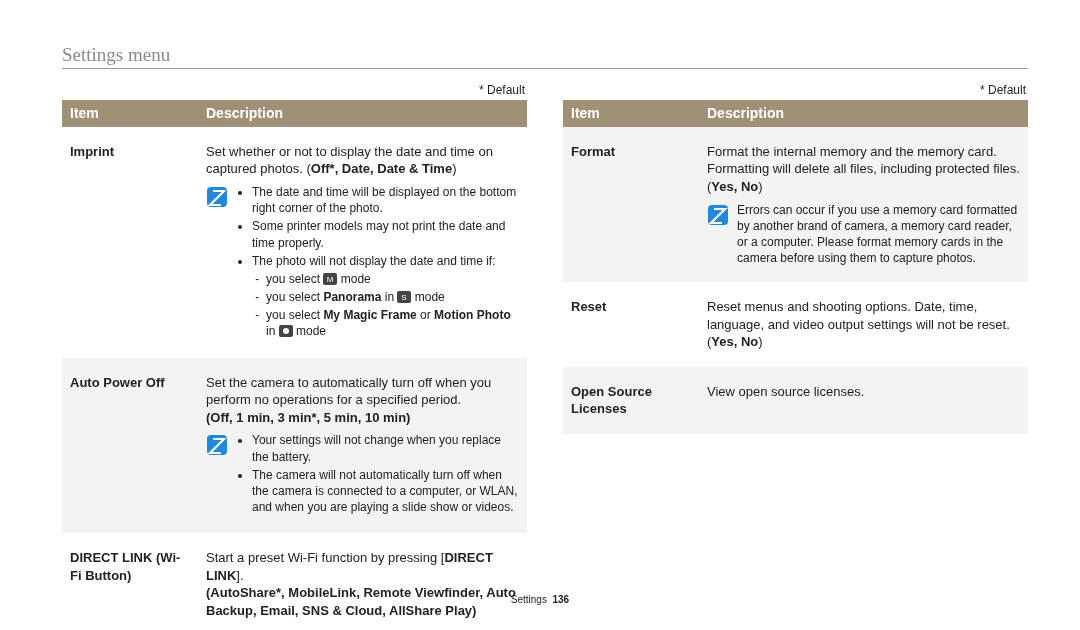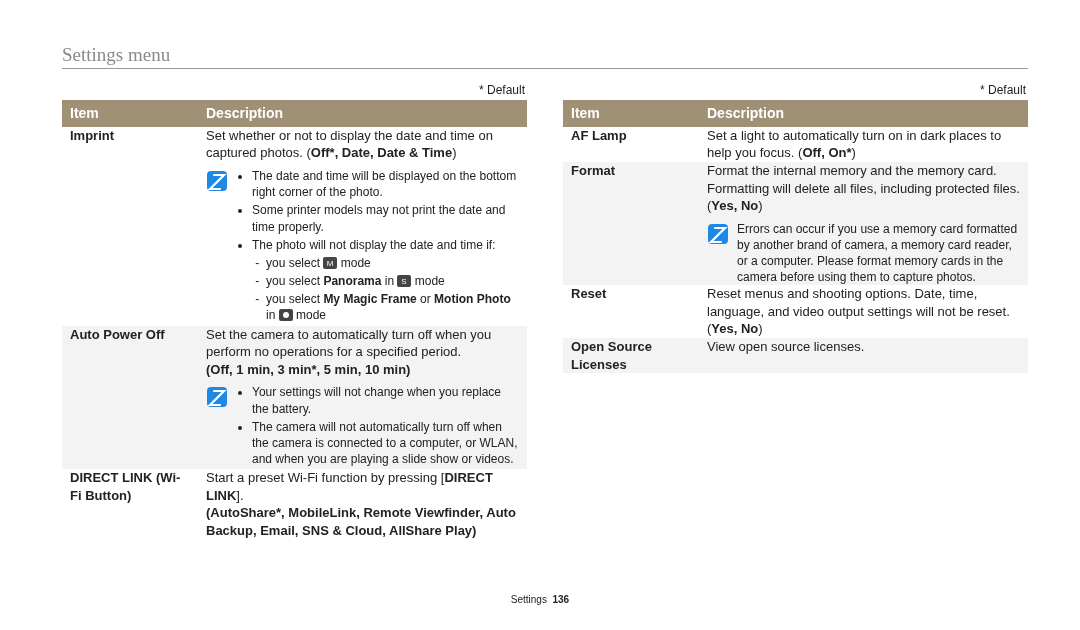--- a/index.html
+++ b/index.html
@@ -5,21 +5,21 @@
   html,body{margin:0;padding:0;width:1080px;height:630px;background:#fff;font-family:"Segoe UI",Arial,sans-serif;color:#222;}
   .page{padding:44px 52px 0 62px;}
   .page-title{font-size:19px;color:#8a8a8a;font-weight:400;margin-bottom:2px;font-family:Georgia,'Times New Roman',serif;}
   .rule{border:none;border-top:1px solid #999;margin:0 0 10px 0;}
   .cols{display:flex;gap:36px;}
   .col{flex:1;}
   .default-note{text-align:right;font-size:12px;margin:4px 2px 3px 0;}
   table{border-collapse:collapse;width:100%;font-size:13px;line-height:1.35;}
   th{background:#a09176;color:#fff;font-weight:700;text-align:left;padding:4px 8px;font-size:14px;}
   th.item{width:120px;}
-  td{vertical-align:top;padding:0 8px;border:none;}
+  td{vertical-align:top;padding:16px 8px;border:none;}
   tr.alt td{background:#f3f3f3;}
   td.item{font-weight:700;width:120px;}
   .b{font-weight:700;}
   .note-row{display:flex;align-items:flex-start;gap:8px;margin-top:6px;}
   .note-icon{flex:none;width:22px;height:22px;margin-top:2px;}
   .note-icon svg{width:22px;height:22px;}
   .note-body{font-size:12px;line-height:1.35;}
   ul.note{list-style:disc;margin:0 0 0 16px;padding:0;}
   ul.note li{margin:0 0 2px 0;}
   ul.sub{list-style:'-  ';margin:2px 0 0 14px;padding:0;}
@@ -116,24 +116,20 @@
     </div>
 
     <div class="col">
       <div class="default-note">* Default</div>
       <table>
         <tbody>
             <tr>
           <th class="item">Item</th>
           <th>Description</th>
         </tr>
-        <tr>
-          <td class="item">AF Lamp</td>
-          <td><span>Set a light to automatically turn on in dark places to help you focus. (</span><span class="b">Off, On*</span><span>)</span></td>
-        </tr>
         <tr class="alt">
           <td class="item">Format</td>
           <td>
             <span>Format the internal memory and the memory card. Formatting will delete all files, including protected files. (</span><span class="b">Yes, No</span><span>)</span>
             <div class="note-row">
               <span class="note-icon">
                 <svg viewBox="0 0 22 22">
                       <rect x="1" y="1" width="20" height="20" rx="4" fill="#1e88e5"></rect>
                       <path d="M8 5 L18 5 L4 19 L14 19" stroke="#fff" stroke-width="2.2" fill="none" stroke-linecap="round"></path>
                     </svg>

